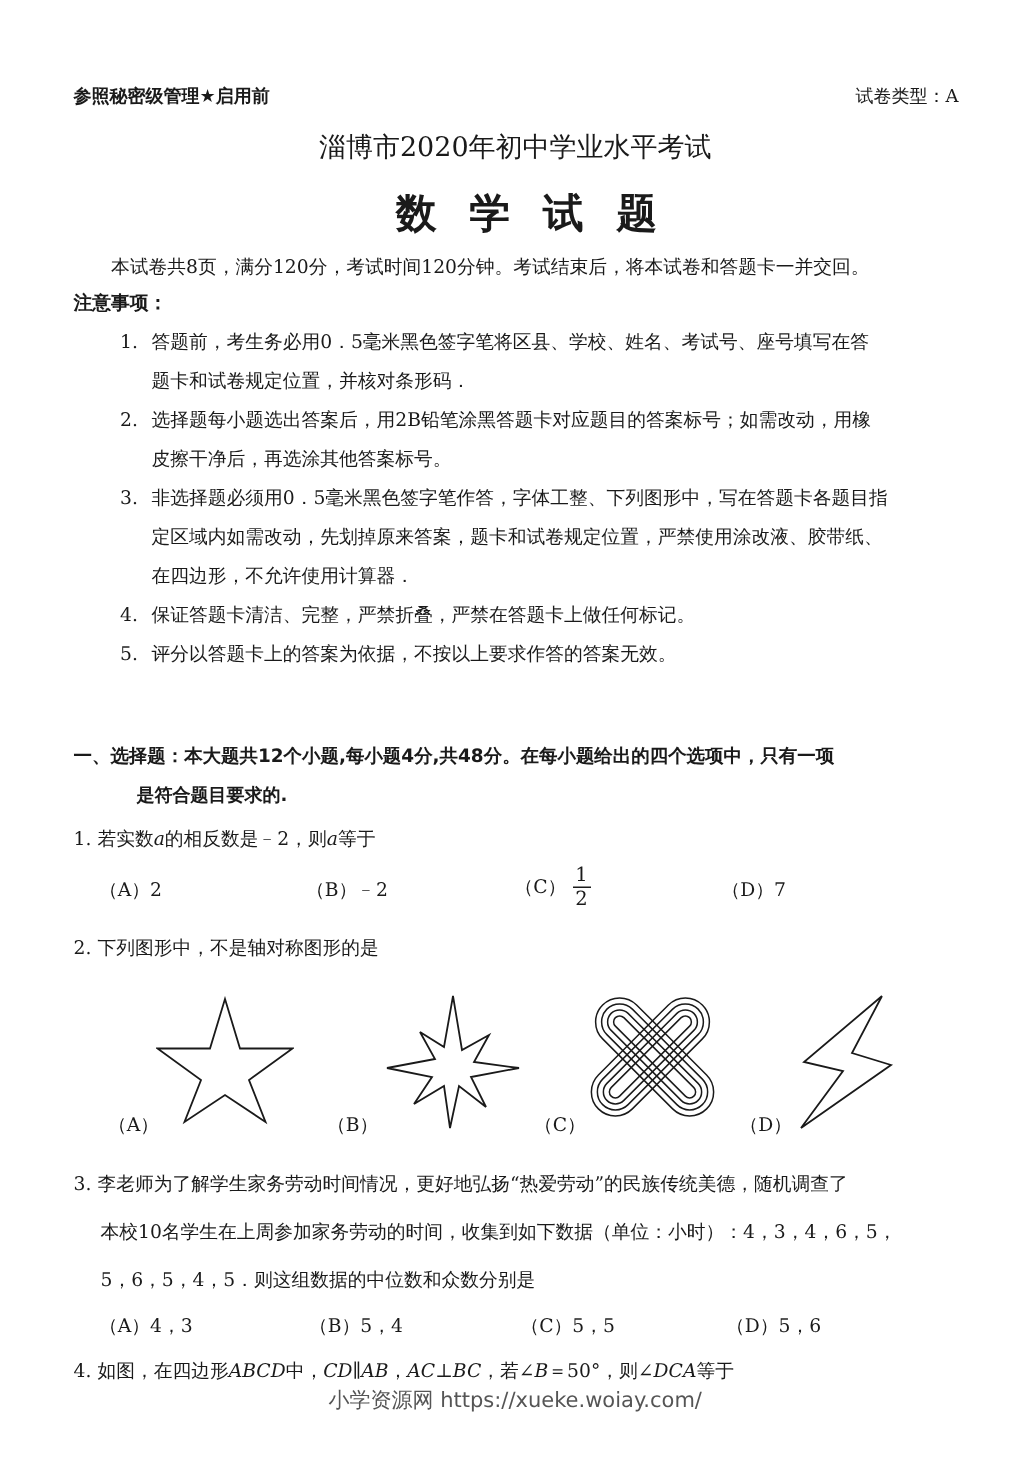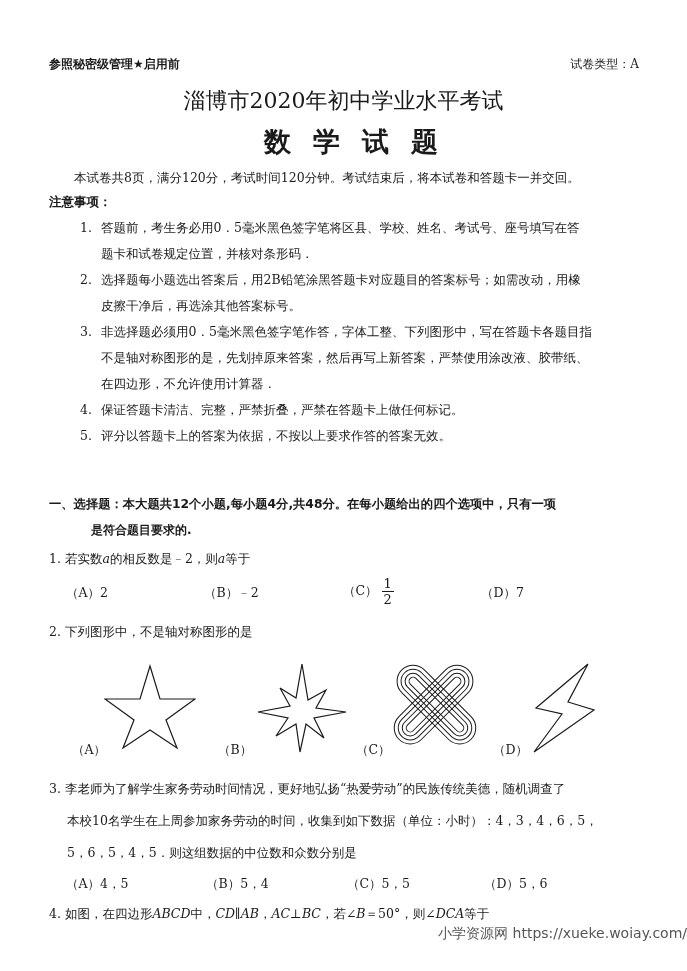--- a/index.html
+++ b/index.html
@@ -1,30 +1,30 @@
 <!DOCTYPE html>
 <html><head>
 <meta charset="utf-8">
 <style>
   html,body{margin:0;padding:0;background:#ffffff;}
   body{width:687px;height:971px;position:relative;overflow:hidden;
        font-family:"DejaVu Serif","Liberation Serif",serif;color:#1a1a1a;}
   .abs{position:absolute;white-space:nowrap;}
   .hdr{font-family:"DejaVu Sans","Liberation Sans",sans-serif;font-size:12px;font-weight:bold;}
-  .title1{font-size:22px;left:0;width:687px;text-align:center;}
+  .title1{font-size:18px;left:0;width:687px;text-align:center;}
   .title2{font-family:Liberation Serif, serif;font-size:27px;font-weight:bold;
           left:0;width:687px;text-align:center;letter-spacing:22px;padding-left:37px;box-sizing:border-box;}
   .p{font-size:12.5px;}
   .bold-sans{font-family:"DejaVu Sans","Liberation Sans",sans-serif;font-weight:bold;font-size:12.5px;}
   .frac{display:inline-block;text-align:center;vertical-align:middle;font-size:13px;line-height:15px;}
   .frac .num{display:block;border-bottom:1px solid #1a1a1a;padding:0 2px;}
   .frac .den{display:block;}
   .fig{position:absolute;}
   .fig svg{display:block;}
-  .wm{font-family:"DejaVu Sans","Liberation Sans",sans-serif;font-size:14px;color:#555;left:0;width:687px;text-align:right;}
+  .wm{font-family:"DejaVu Sans","Liberation Sans",sans-serif;font-size:14px;color:#555;left:0;width:687px;text-align:center;}
   i.var{font-style:italic;}
 </style>
 </head>
 <body>
 
 <div class="abs hdr" style="left:49px;top:56px;">参照秘密级管理★启用前</div>
 <div class="abs hdr" style="right:48px;top:56px;font-weight:normal;font-family:'DejaVu Serif','Liberation Serif',serif;">试卷类型：A</div>
 
 <div class="abs title1" style="top:86px;">淄博市2020年初中学业水平考试</div>
 <div class="abs title2" style="top:124px;">数学试题</div>
@@ -37,21 +37,21 @@
   <div class="abs p" style="left:80px;top:220px;">1.</div>
   <div class="abs p" style="left:101px;top:220px;">答题前，考生务必用0．5毫米黑色签字笔将区县、学校、姓名、考试号、座号填写在答</div>
   <div class="abs p" style="left:101px;top:246px;">题卡和试卷规定位置，并核对条形码．</div>
 
   <div class="abs p" style="left:80px;top:272px;">2.</div>
   <div class="abs p" style="left:101px;top:272px;">选择题每小题选出答案后，用2B铅笔涂黑答题卡对应题目的答案标号；如需改动，用橡</div>
   <div class="abs p" style="left:101px;top:298px;">皮擦干净后，再选涂其他答案标号。</div>
 
   <div class="abs p" style="left:80px;top:324px;">3.</div>
   <div class="abs p" style="left:101px;top:324px;">非选择题必须用0．5毫米黑色签字笔作答，字体工整、下列图形中，写在答题卡各题目指</div>
-  <div class="abs p" style="left:101px;top:350px;">不是轴对称图形的是，先划掉原来答案，然后再写上新答案，严禁使用涂改液、胶带纸、</div>
+  <div class="abs p" style="left:101px;top:350px;">定区域内如需改动，先划掉原来答案，题卡和试卷规定位置，严禁使用涂改液、胶带纸、</div>
   <div class="abs p" style="left:101px;top:376px;">在四边形，不允许使用计算器．</div>
 
   <div class="abs p" style="left:80px;top:402px;">4.</div>
   <div class="abs p" style="left:101px;top:402px;">保证答题卡清洁、完整，严禁折叠，严禁在答题卡上做任何标记。</div>
 
   <div class="abs p" style="left:80px;top:428px;">5.</div>
   <div class="abs p" style="left:101px;top:428px;">评分以答题卡上的答案为依据，不按以上要求作答的答案无效。</div>
 </div>
 
 <div class="abs bold-sans" style="left:49px;top:496px;font-size:12.3px;">一、选择题：本大题共12个小题,每小题4分,共48分。在每小题给出的四个选项中，只有一项</div>
@@ -112,21 +112,21 @@
 <div class="abs p" style="left:218px;top:742px;">（B）</div>
 <div class="abs p" style="left:356px;top:742px;">（C）</div>
 <div class="abs p" style="left:493px;top:742px;">（D）</div>
 
 <div class="abs p" style="left:49px;top:781px;">
   <span>3.</span>
   <span>李老师为了解学生家务劳动时间情况，更好地弘扬“热爱劳动”的民族传统美德，随机调查了</span>
 </div>
 <div class="abs p" style="left:67px;top:813px;">本校10名学生在上周参加家务劳动的时间，收集到如下数据（单位：小时）：4，3，4，6，5，</div>
 <div class="abs p" style="left:67px;top:845px;">5，6，5，4，5．则这组数据的中位数和众数分别是</div>
-<div class="abs p" style="left:66px;top:876px;">（A）4，5</div>
+<div class="abs p" style="left:66px;top:876px;">（A）4，3</div>
 <div class="abs p" style="left:206px;top:876px;">（B）5，4</div>
 <div class="abs p" style="left:347px;top:876px;">（C）5，5</div>
 <div class="abs p" style="left:484px;top:876px;">（D）5，6</div>
 
 <div class="abs p" style="left:49px;top:906px;">
   <span>4.</span>
   <span>如图，在四边形</span><i class="var">ABCD</i><span>中，</span><i class="var">CD∥AB</i><span>，</span><i class="var">AC⊥BC</i><span>，若∠</span><i class="var">B</i><span>＝50°，则∠</span><i class="var">DCA</i><span>等于</span>
 </div>
 
 <div class="abs wm" style="top:925px;">小学资源网 https://xueke.woiay.com/</div>

